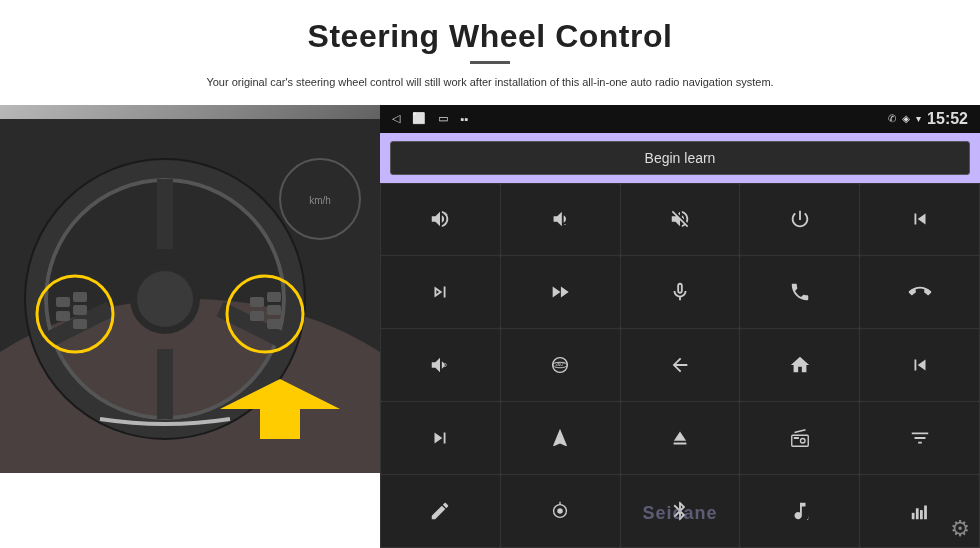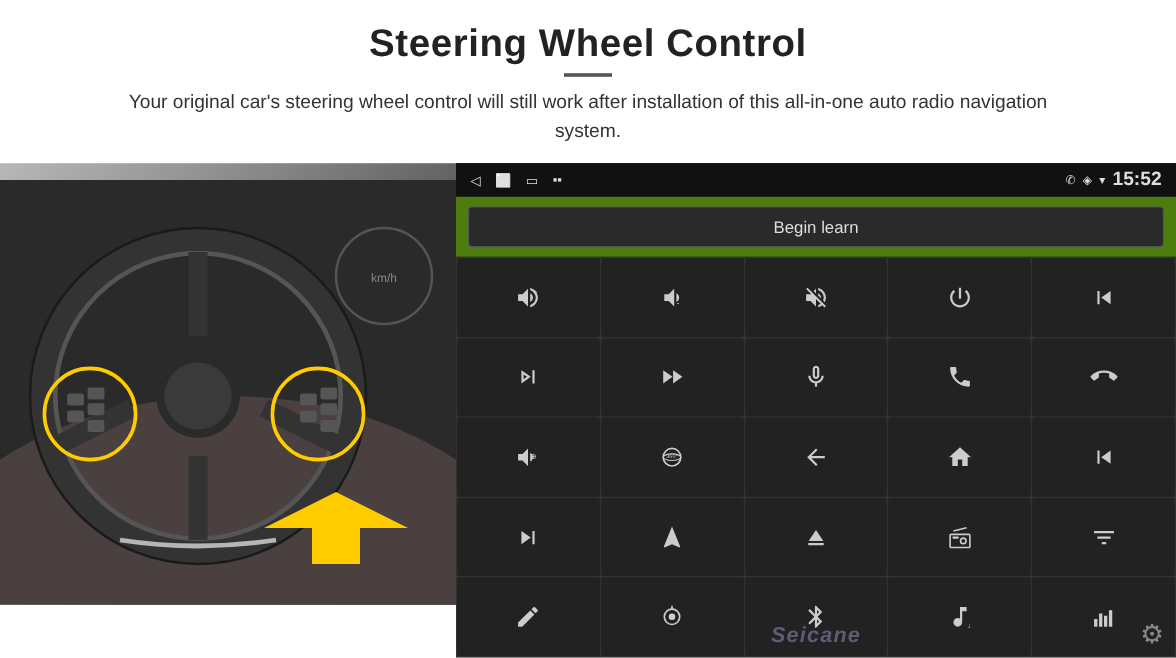--- a/index.html
+++ b/index.html
@@ -35,21 +35,21 @@
     }
 
     .title-divider {
       width: 40px;
       height: 3px;
       background: #555;
       margin: 6px auto 10px;
     }
 
     .subtitle {
-      font-size: 16px;
+      font-size: 11px;
       color: #333;
       line-height: 1.5;
       max-width: 820px;
       margin: 0 auto;
     }
 
     .content-row {
       display: flex;
       width: 100%;
       flex: 1;
@@ -106,21 +106,21 @@
     .status-right {
       display: flex;
       gap: 6px;
       align-items: center;
       color: #ddd;
       font-size: 11px;
     }
 
     .begin-learn-row {
       padding: 8px 10px;
-      background: #4d7c0f;
+      background: #c4b5fd;
     }
 
     .begin-learn-btn {
       width: 100%;
       background: #2a2a2a;
       border: 1px solid #555;
       color: #ddd;
       font-size: 14px;
       padding: 8px;
       text-align: center;
@@ -151,26 +151,25 @@
     }
 
     .ctrl-btn svg {
       width: 22px;
       height: 22px;
       fill: #ccc;
     }
 
     .watermark {
       position: absolute;
-      bottom: 8px;
+      bottom: 24px;
       left: 50%;
       transform: translateX(-50%);
       color: rgba(150,150,200,0.5);
       font-size: 18px;
-      font-style: italic;
       font-weight: bold;
       letter-spacing: 1px;
       pointer-events: none;
       text-align: center;
     }
 
     .gear-icon-bottom {
       position: absolute;
       bottom: 6px;
       right: 10px;

